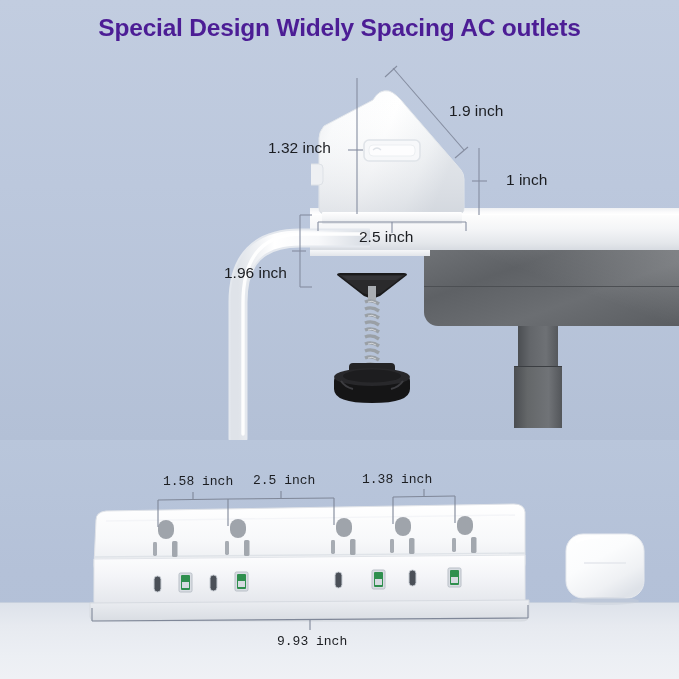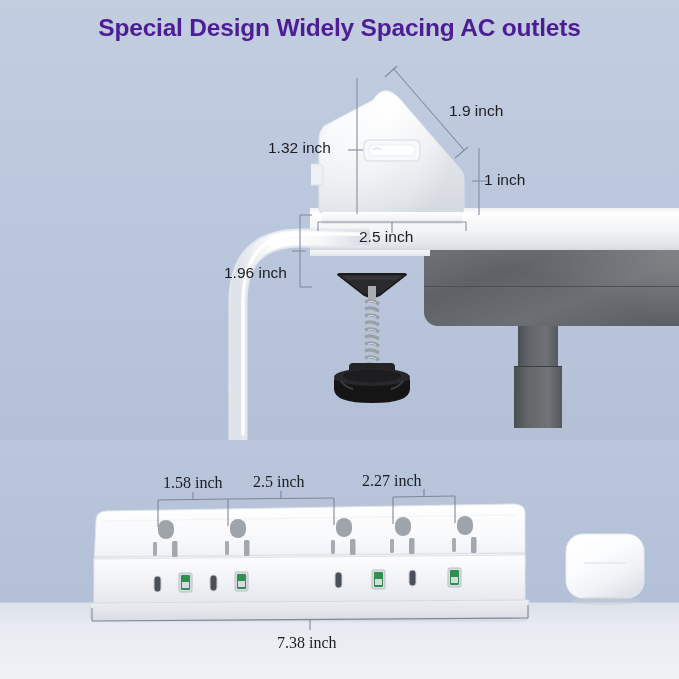--- a/index.html
+++ b/index.html
@@ -103,22 +103,22 @@
   .dimsvg{ position:absolute; left:0; top:0; width:679px; height:679px;
            pointer-events:none; }
 
   
   .strip{ position:absolute; left:84px; top:500px; width:450px; height:125px; }
 
   
   .buds{ position:absolute; left:562px; top:530px; width:88px; height:78px; }
 
   .lbl-bot{
-    position:absolute; color:#1b1d21; font-size:16px;
-    font-family:Liberation Serif, serif; white-space:nowrap;
+    position:absolute; color:#1b1d21; font-size:13px;
+    font-family:Liberation Mono, monospace; white-space:nowrap;
   }
 </style>
 </head>
 <body>
 
 <div id="stage">
 
   <div class="scene-top"></div>
 
   <div class="title">Special Design Widely Spacing AC outlets</div>
@@ -245,21 +245,21 @@
 
       <path d="M300 215 L300 287"></path>
       <path d="M300 215 L312 215"></path>
       <path d="M300 287 L312 287"></path>
       <path d="M292 251 L306 251"></path>
     </g>
   </svg>
 
   <div class="dimlabel" style="left:268px; top:139px;">1.32 inch</div>
   <div class="dimlabel" style="left:449px; top:102px;">1.9 inch</div>
-  <div class="dimlabel" style="left:484px; top:171px;text-align:right;">1 inch</div>
+  <div class="dimlabel" style="left:506px; top:171px;text-align:right;">1 inch</div>
   <div class="dimlabel" style="left:359px; top:228px;">2.5 inch</div>
   <div class="dimlabel" style="left:224px; top:241px;margin-top:23px;">1.96 inch</div>
 
   <div class="scene-bot"></div>
   <div class="floor-line"></div>
   <div class="floor"></div>
 
   <div class="strip">
     <svg width="450" height="125" viewBox="0 0 450 125">
       <defs>
@@ -396,16 +396,16 @@
 
       <path d="M92 608 L92 621"></path>
       <path d="M528 605 L528 618"></path>
       <path d="M92 621 L528 618"></path>
       <path d="M310 620 L310 630"></path>
     </g>
   </svg>
 
   <div class="lbl-bot" style="left:163px; top:474px;">1.58 inch</div>
   <div class="lbl-bot" style="left:253px; top:473px;">2.5 inch</div>
-  <div class="lbl-bot" style="left:362px; top:472px;">2.27 inch</div>
-  <div class="lbl-bot" style="left:277px; top:634px;">7.38 inch</div>
+  <div class="lbl-bot" style="left:362px; top:472px;">1.38 inch</div>
+  <div class="lbl-bot" style="left:277px; top:634px;">9.93 inch</div>
 
 </div>
 
 </body></html>

